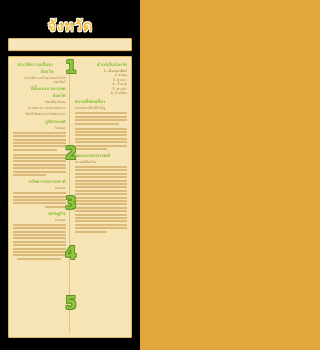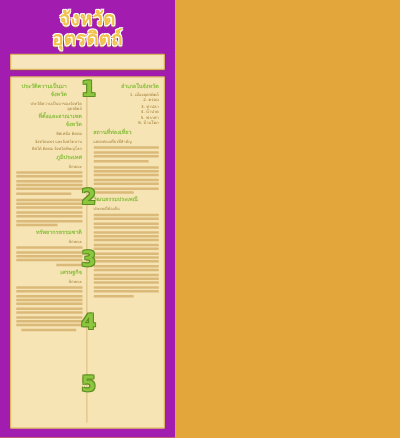--- a/index.html
+++ b/index.html
@@ -12,22 +12,22 @@
     overflow: hidden;
     background: #e2a63a;
     font-family: "DejaVu Sans", "Liberation Sans", sans-serif;
   }
 
   .poster {
     position: relative;
     width: 140px;
     height: 350px;
     box-sizing: border-box;
-    background: #a21caf;
-    padding: 4px 6px;
+    background: #000000;
+    padding: 15px 6px;
   }
 
   
   .title-block {
     padding-top: 3px;
     text-align: center;
   }
   .title-line {
     font-size: 15px;
     line-height: 16px;
@@ -164,21 +164,20 @@
   .n4 { left: 56px; top: 188px; }
   .n5 { left: 56px; top: 238px; }
 </style>
 </head>
 <body>
 
 <div class="poster">
 
   <div class="title-block">
     <div class="title-line">จังหวัด</div>
-    <div class="title-line">อุตรดิตถ์</div>
   </div>
 
   <div class="banner"></div>
 
   <div class="card">
 
     <div class="bignum n1">1</div>
     <div class="bignum n2">2</div>
     <div class="bignum n3">3</div>
     <div class="bignum n4">4</div>

